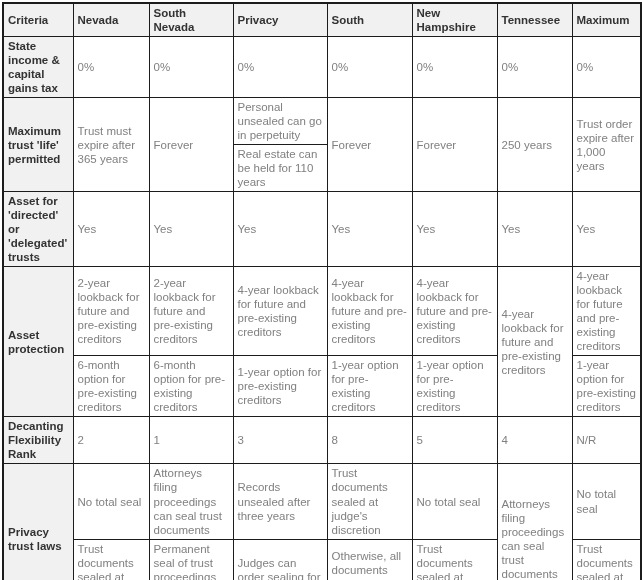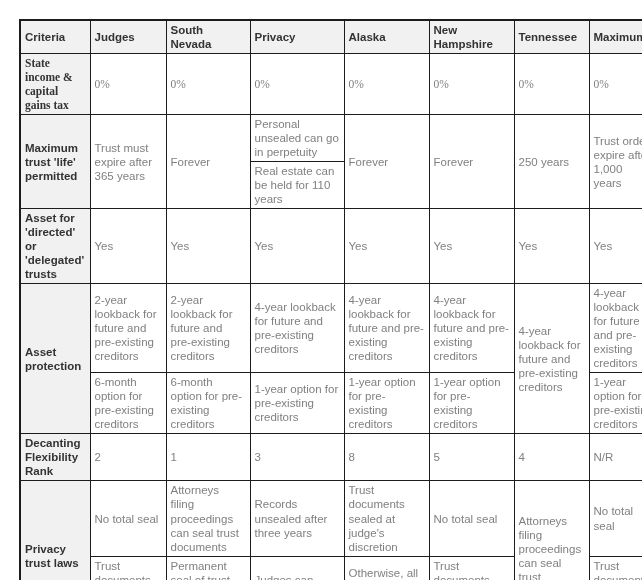--- a/index.html
+++ b/index.html
@@ -5,21 +5,21 @@
   * { box-sizing: border-box; }
   html, body {
     margin: 0;
     padding: 0;
     background: #ffffff;
     font-family: "Liberation Sans", "DejaVu Sans", sans-serif;
   }
   .page {
     width: 642px;
     height: 580px;
-    padding: 19px;
+    padding: 2px;
     overflow: hidden;
   }
   table.cmp {
     border-collapse: collapse;
     table-layout: fixed;
     width: 640px;
     border: 2px solid #1c1c1c;
   }
   table.cmp th, table.cmp td {
     border: 1px solid #1c1c1c;
@@ -35,21 +35,21 @@
     background: #f1f1f1;
     color: #333333;
     font-weight: bold;
   }
   table.cmp td {
     background: #ffffff;
     color: #808080;
     font-weight: normal;
   }
   tr.h-header  { height: 27px; }
-  tr.h-tax     { height: 50px; font-family: Liberation Serif, serif; }
+  tr.h-tax     { height: 50px; }
   tr.h-life-a  { height: 37px; }
   tr.h-life-b  { height: 31px; }
   tr.h-dir     { height: 72px; }
   tr.h-asset-a { height: 72px; }
   tr.h-asset-b { height: 57px; }
   tr.h-dec     { height: 34px; margin-top: 33px; }
   tr.h-priv-a  { height: 61px; }
   tr.h-priv-b  { height: 66px; }
 </style>
 </head>
@@ -64,24 +64,24 @@
         <col style="width:94px">
       <col style="width:85px">
         <col style="width:85px">
         <col style="width:75px">
         <col style="width:69px">
     </colgroup>
     <tbody>
 
       <tr class="h-header">
         <th>Criteria</th>
-        <th>Judges</th>
+        <th>Nevada</th>
         <th>South Nevada</th>
         <th>Privacy</th>
-        <th>Alaska</th>
+        <th>South</th>
         <th>New Hampshire</th>
         <th>Tennessee</th>
         <th>Maximum</th>
       </tr>
 
       <tr class="h-tax">
         <th>State income &amp; capital gains tax</th>
         <td>0%</td>
         <td>0%</td>
         <td>0%</td>

